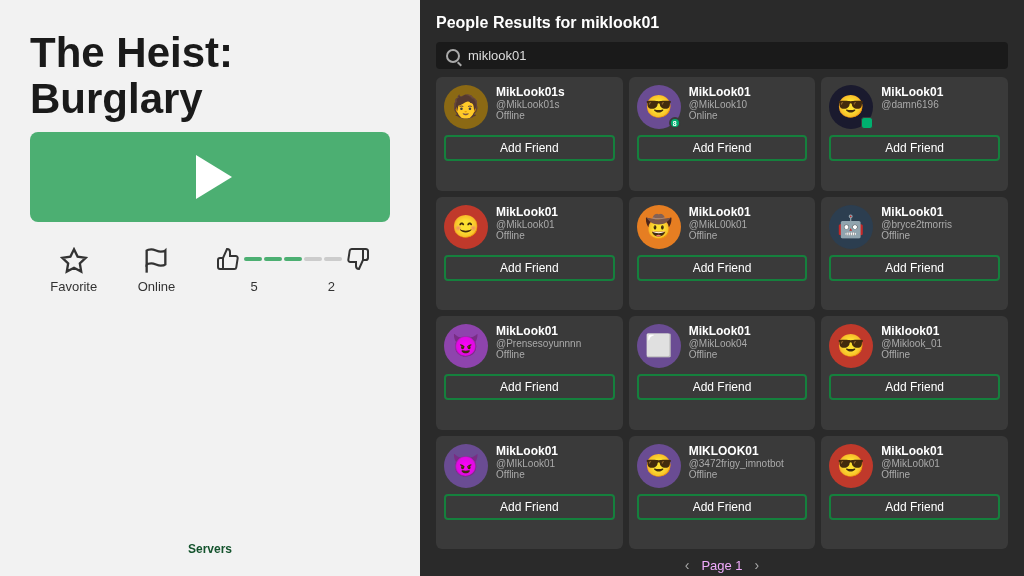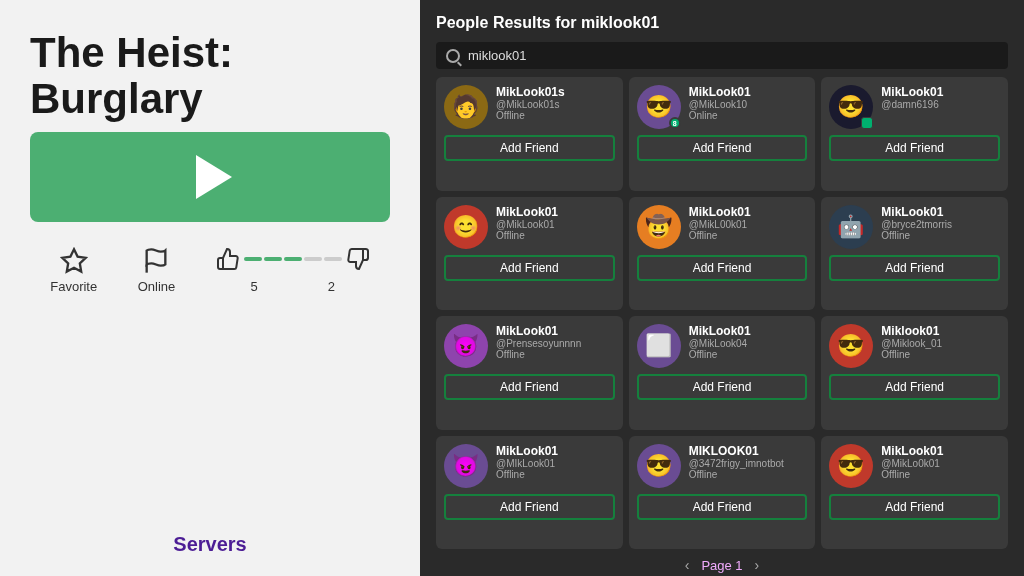--- a/index.html
+++ b/index.html
@@ -92,23 +92,23 @@
     }
     .vote-seg.empty {
       background: #ccc;
     }
     .vote-count {
       font-size: 13px;
       color: #333;
     }
     .servers-label {
       text-align: center;
-      font-size: 20px;
+      font-size: 12px;
       font-weight: 700;
-      color: #4c1d95;
+      color: #14532d;
       margin-top: auto;
     }
 
     
     .right-panel {
       flex: 1;
       background: #2a2a2a;
       display: flex;
       flex-direction: column;
       padding: 14px 16px 3px 16px;

